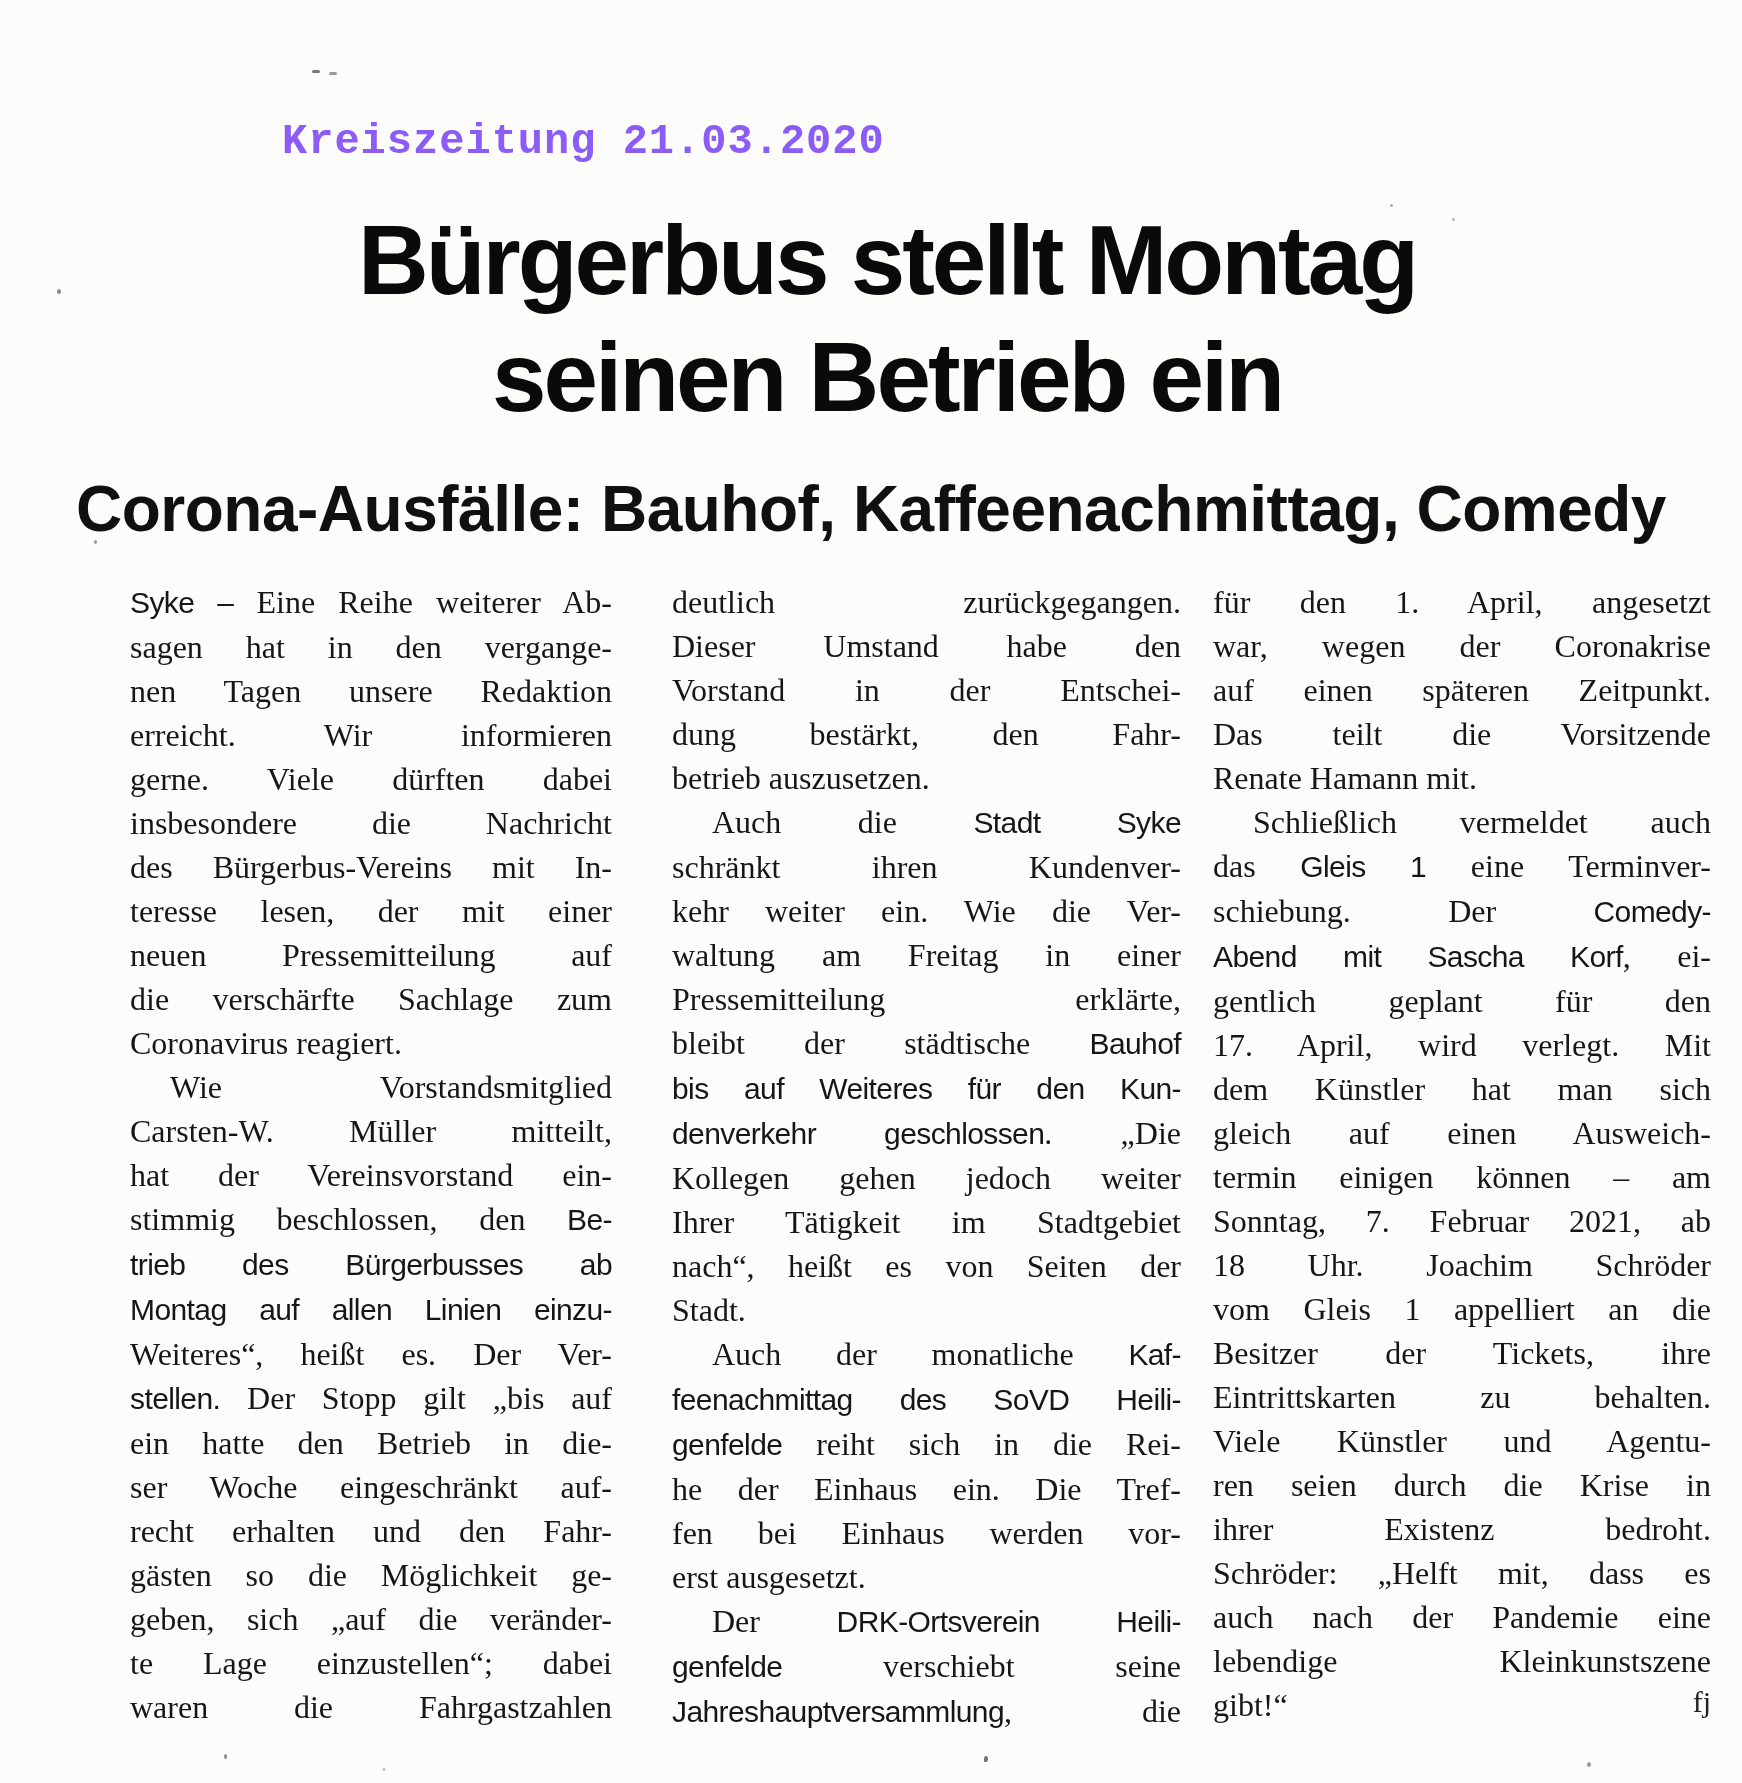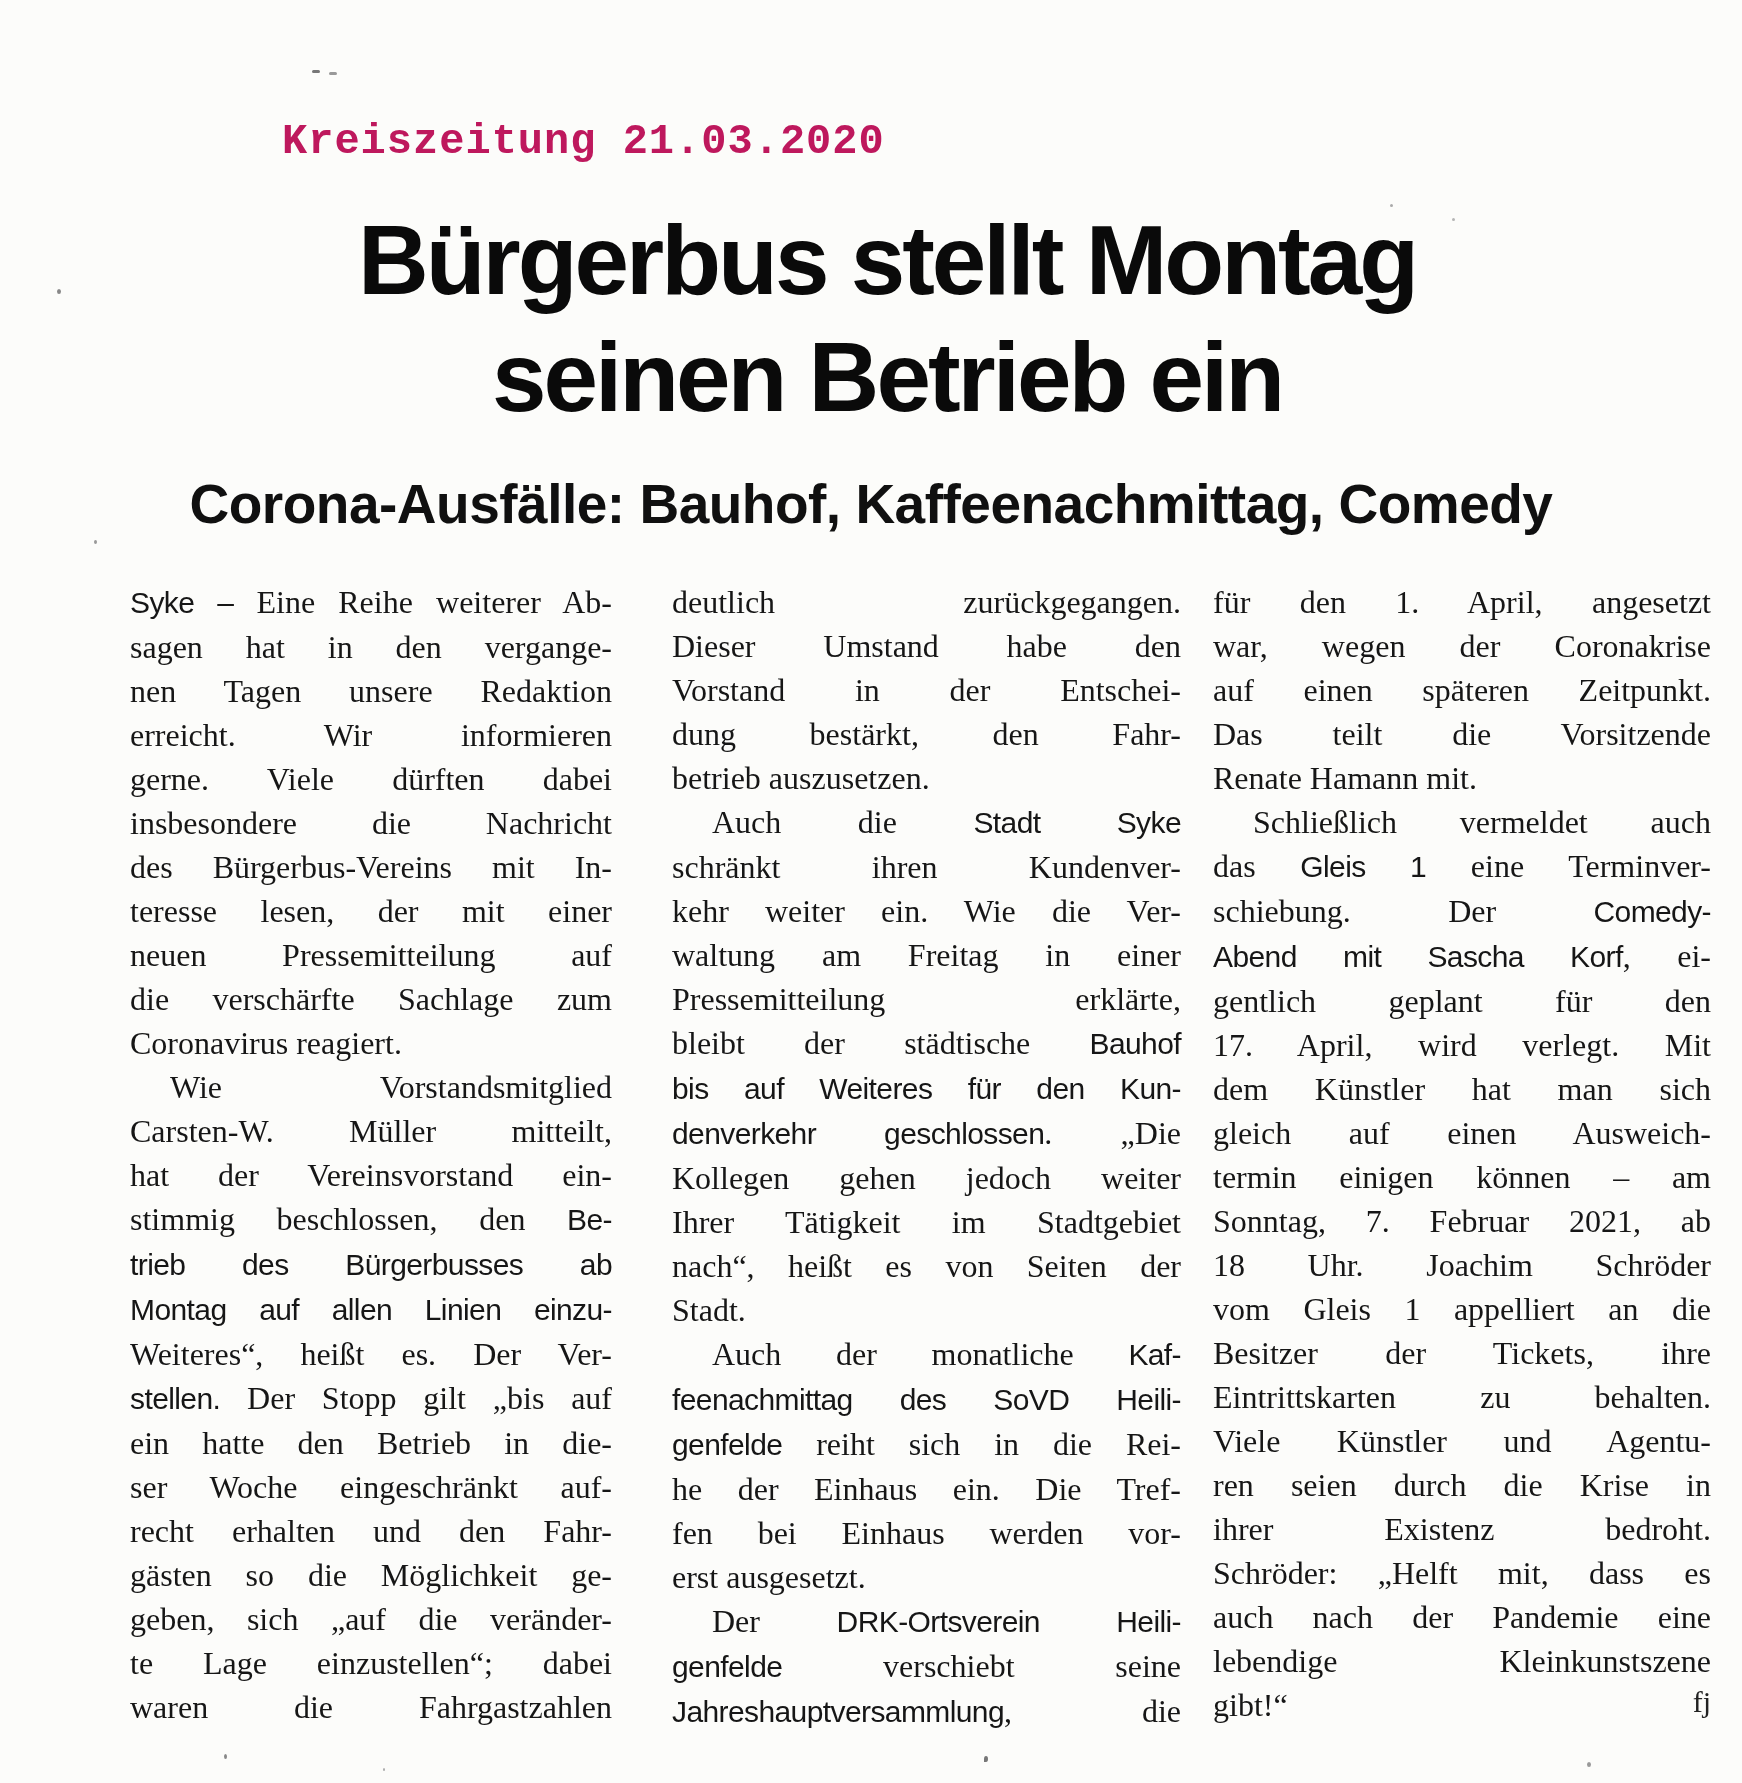--- a/index.html
+++ b/index.html
@@ -4,33 +4,33 @@
 <style>
   html,body{margin:0;padding:0;background:#e8e8e6;}
   .page{
     position:relative;width:1742px;height:1783px;margin:0 auto;
     background:#fcfcfa;color:#161616;
     font-family:"Liberation Serif",serif;overflow:hidden;
   }
   .source{
     position:absolute;left:282px;top:118px;
     font-family:"Liberation Mono",monospace;font-weight:bold;
-    font-size:42px;letter-spacing:1px;white-space:nowrap;color:#be185d;text-align:right;
+    font-size:42px;letter-spacing:1px;white-space:nowrap;color:#8b5cf6;text-align:right;
   }
   .headline{
     position:absolute;left:0;top:186px;width:1742px;margin:16px;
     text-align:center;font-family:"Liberation Sans",sans-serif;
     font-weight:bold;font-size:98px;line-height:117px;
     letter-spacing:-3px;color:#0a0a0a;
   }
   .headline .hl{display:block;}
   .subheadline{
     position:absolute;left:0;top:472px;width:1742px;
     text-align:center;font-family:"Liberation Sans",sans-serif;
-    font-weight:bold;font-size:55px;letter-spacing:-0.5px;color:#101010;
+    font-weight:bold;font-size:64px;letter-spacing:-0.5px;color:#101010;
   }
   .column{position:absolute;top:580px;font-size:32px;line-height:44px;}
   #col1{left:130px;width:482px;}
   #col2{left:672px;width:509px;}
   #col3{left:1213px;width:498px;}
   .line{text-align:justify;text-align-last:justify;}
   .line.end{text-align-last:left;}
   .line.ind{text-indent:40px;}
   .b{
     font-family:"Liberation Sans",sans-serif;font-weight:normal;

